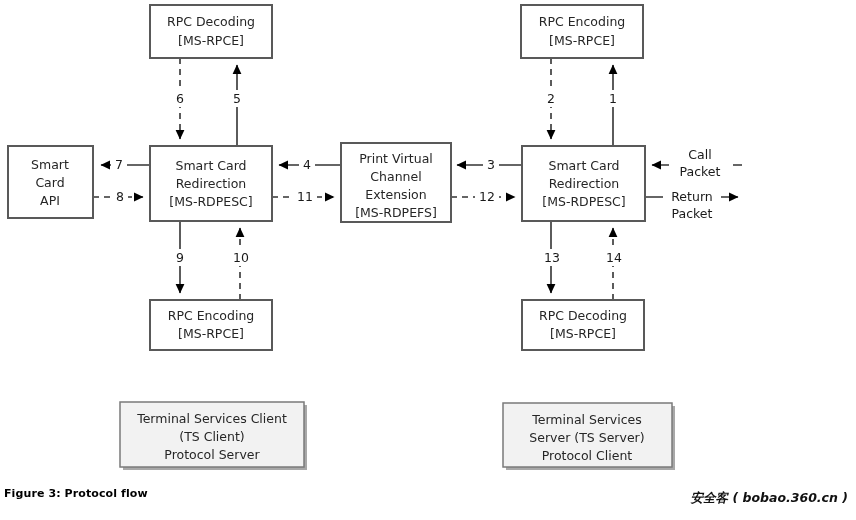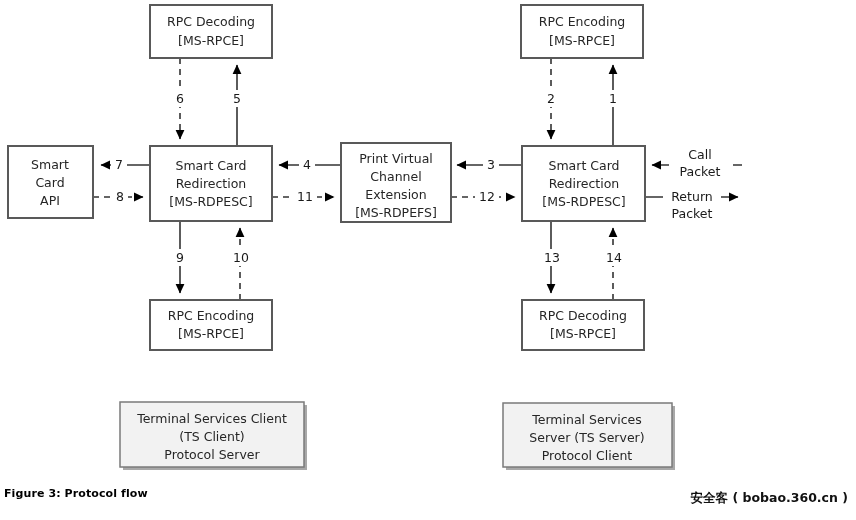--- a/index.html
+++ b/index.html
@@ -81,20 +81,21 @@
     color: #000000;
     letter-spacing: 0.1px;
   }
   .watermark {
     position: absolute;
     right: 8px;
     top: 490px;
     font-family: "DejaVu Sans", sans-serif;
     font-size: 12.5px;
     font-weight: bold;
+    font-style: italic;
     color: #111111;
     white-space: nowrap;
   }
 </style>
 </head>
 <body>
 
 <div id="diagram-root">
   <svg width="856" height="520" viewBox="0 0 856 520" xmlns="http://www.w3.org/2000/svg">
 

